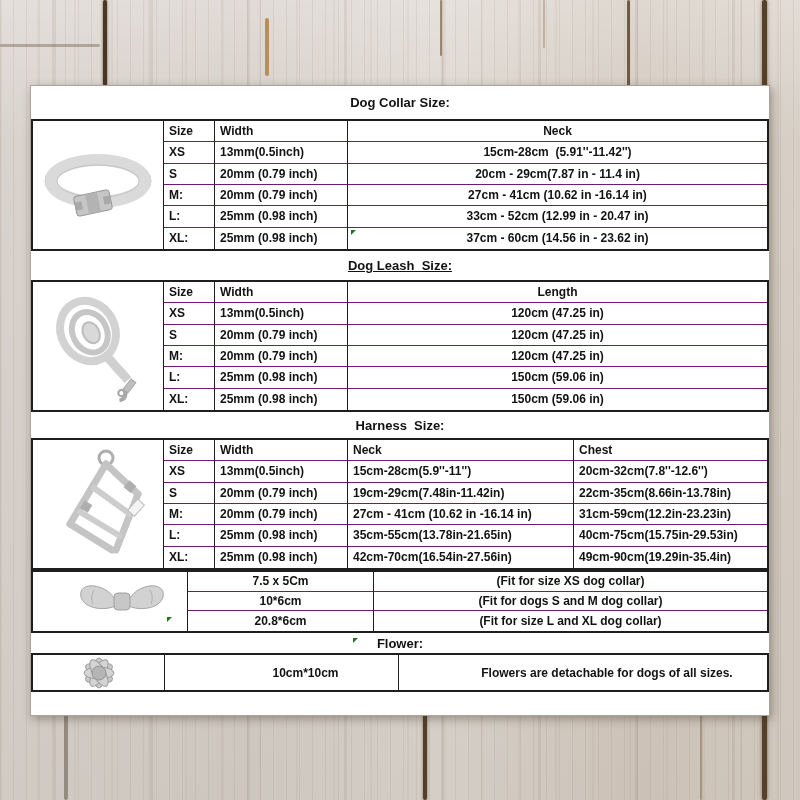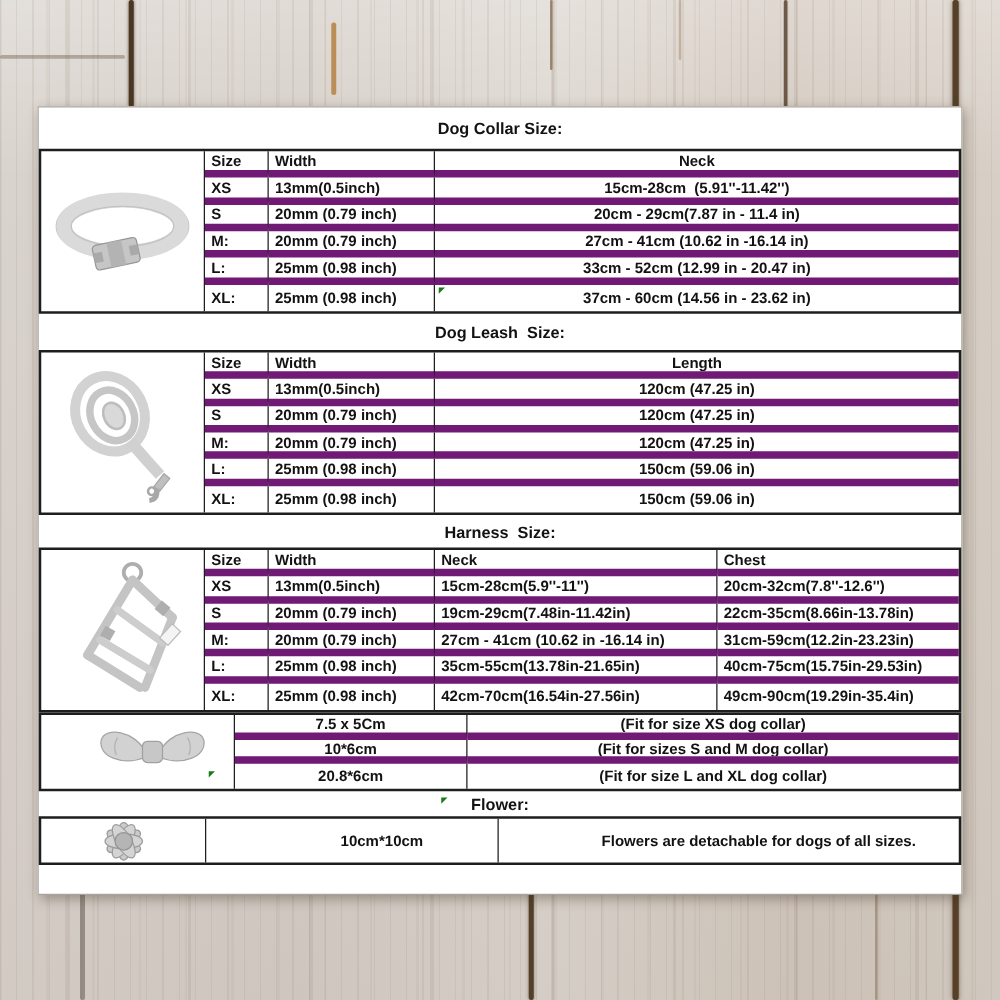--- a/index.html
+++ b/index.html
@@ -30,32 +30,32 @@
     position:absolute; left:30px; top:85px; width:740px; height:631px;
     background:#fff; border:1px solid #a9a49e;
     box-shadow:2px 3px 9px rgba(60,45,30,.38);
     display:flex; flex-direction:column;
     color:#121212; font-weight:bold;
   }
   .title-row{
     display:flex; align-items:center; justify-content:center;
     font-size:13px; white-space:pre; flex:none;
   }
-  .t1{ height:33px; } .t2{ height:29px; } .t3{ height:26px; } .t4{ height:25px; } .t5{ height:20px; }
+  .t1{ height:33px; } .t2{ height:29px;text-decoration:underline; } .t3{ height:26px; } .t4{ height:25px; } .t5{ height:20px; }
 
   .tbl{ display:grid; border:2px solid #1e1e1e; flex:none; font-size:12px; }
   .tbl-collar, .tbl-leash { grid-template-columns:131px 51px 133px 1fr; grid-template-rows:repeat(6,1fr); height:132px; }
   .tbl-harness{ grid-template-columns:131px 51px 133px 226px 1fr; grid-template-rows:repeat(6,1fr); height:132px; }
   .tbl-bowtie{ grid-template-columns:132px 186px 1fr; grid-template-rows:repeat(3,1fr); height:63px;padding-left:23px; }
   .tbl-flower{ grid-template-columns:132px 186px 1fr; grid-template-rows:1fr; height:39px;gap:48px; }
 
   .cell{ display:flex; align-items:center; white-space:pre; overflow:hidden; padding-left:5px; }
   .cc{ justify-content:center; padding-left:0; }
   .br{ border-right:1px solid #1e1e1e; }
-  .bb{ border-bottom:6px solid #701a75; }
+  .bb{ border-bottom:1px solid #701a75; }
   .img-cell{ grid-column:1; padding:0; justify-content:center; }
   .span6{ grid-row:1/7; } .span3{ grid-row:1/4; }
 
   .tri{ position:absolute; width:0; height:0; border-top:5px solid #1a7a1a; border-right:5px solid transparent; }
   .tri1{ left:320px; top:144px; }
   .tri2{ left:136px; top:531px; }
   .tri3{ left:322px; top:552px; }
 </style>
 </head>
 <body>
@@ -210,21 +210,21 @@
         <svg width="100" height="56" viewBox="0 0 100 56">
           <path d="M44,28 C36,12 12,8 9,19 C6,32 26,40 44,33 Z" fill="#d2d2d2" stroke="#a5a5a5"></path>
           <path d="M56,28 C64,12 88,8 91,19 C94,32 74,40 56,33 Z" fill="#d2d2d2" stroke="#a5a5a5"></path>
           <path d="M22,17 q-4,7 -1,14 M78,17 q4,7 1,14" fill="none" stroke="#b2b2b2"></path>
           <rect x="42" y="20" width="16" height="17" rx="4" fill="#c7c7c7" stroke="#a0a0a0"></rect>
         </svg>
       </div>
       <div class="cell cc br bb">7.5 x 5Cm</div>
       <div class="cell cc bb">(Fit for size XS dog collar)</div>
       <div class="cell cc br bb">10*6cm</div>
-      <div class="cell cc bb">(Fit for sizes S and M dog collar)</div>
+      <div class="cell cc bb">(Fit for dogs S and M dog collar)</div>
       <div class="cell cc br">20.8*6cm</div>
       <div class="cell cc">(Fit for size L and XL dog collar)</div>
     </div>
 
     <div class="title-row t5">Flower:</div>
     <div class="tbl tbl-flower">
       <div class="cell img-cell br">
         <svg width="46" height="38" viewBox="0 0 46 38" style="overflow:visible">
           <g transform="translate(23,19)">
             <g fill="#cbcbcb" stroke="#9c9c9c">

